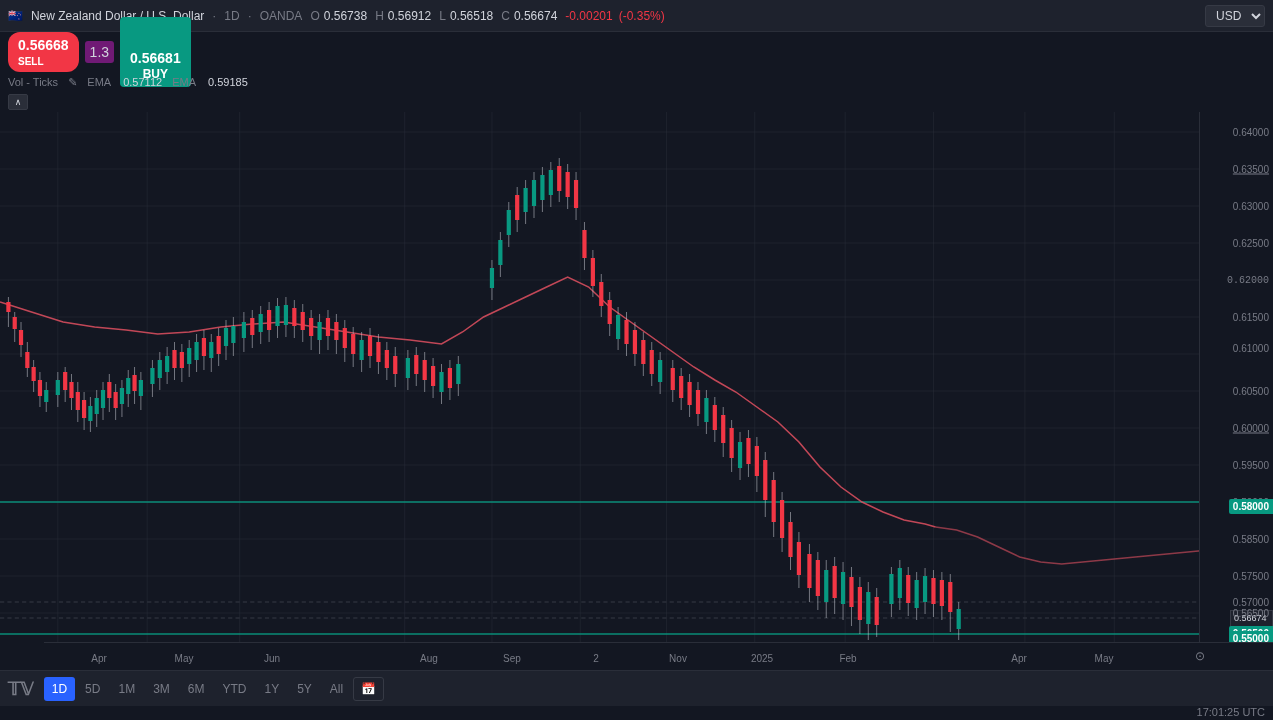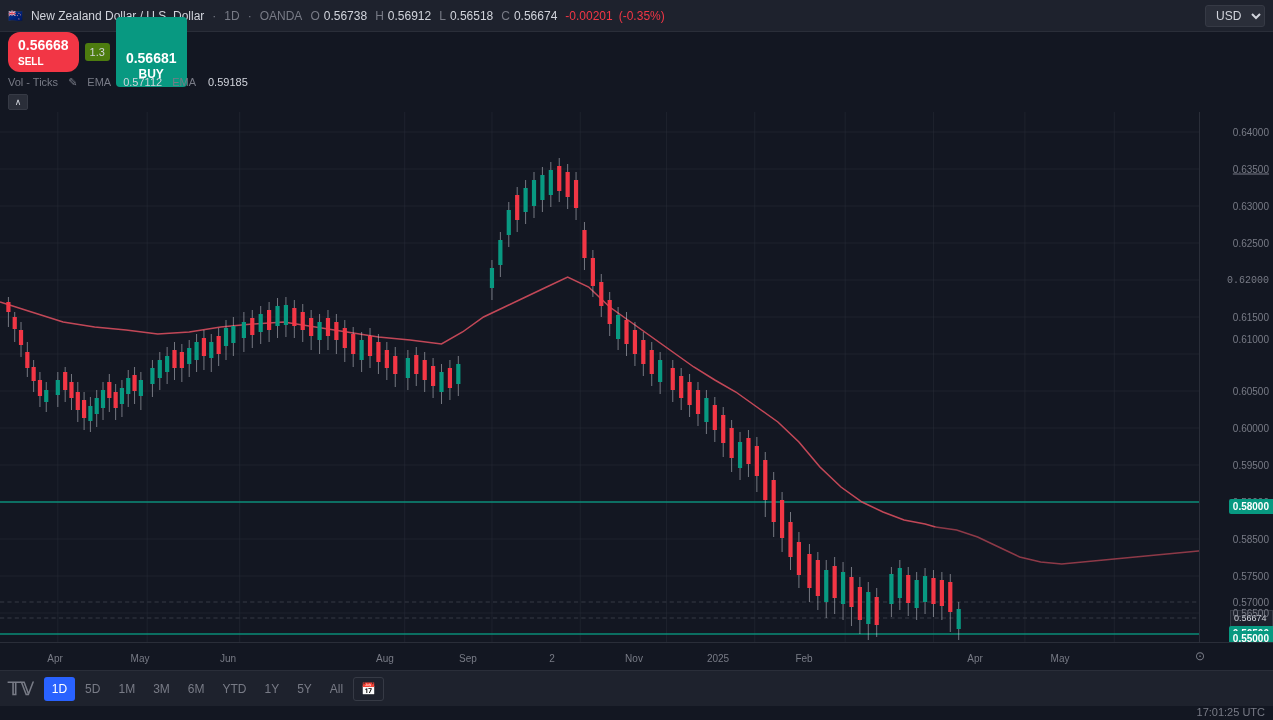--- a/index.html
+++ b/index.html
@@ -60,25 +60,25 @@
       padding: 4px 10px;
       cursor: pointer;
       font-size: 13px;
       font-weight: bold;
       line-height: 1.3;
       text-align: left;
     }
     #sell-price { display: block; font-size: 14px; }
     #sell-label { display: block; font-size: 10px; }
     #spread-badge {
-      background: #4d7c0f;
+      background: #701a75;
       color: #d1d4dc;
       padding: 3px 5px;
       border-radius: 3px;
-      font-size: 11px;
+      font-size: 14px;
     }
     #buy-button {
       background: #089981;
       color: #fff;
       border: none;
       border-radius: 4px;
       padding: 4px 10px;
       cursor: pointer;
       font-size: 13px;
       font-weight: bold;
@@ -177,20 +177,21 @@
 
     
     #timeline {
       height: 28px;
       background: #131722;
       border-top: 1px solid #2a2e39;
       position: relative;
       display: flex;
       align-items: center;
       padding: 0 0 0 8px;
+      margin-left: 44px;
     }
 
     
     #bottom-bar {
       display: flex;
       align-items: center;
       height: 36px;
       background: #1e222d;
       border-top: 1px solid #2a2e39;
       padding: 0 8px;
@@ -596,23 +597,23 @@
   </svg>
 
   
   <div id="price-axis">
     <span class="price-label" style="top: 20px;">0.64000</span>
     <span class="price-label" style="top: 57px; text-decoration: underline;">0.63500</span>
     <span class="price-label" style="top: 94px;">0.63000</span>
     <span class="price-label" style="top: 131px;">0.62500</span>
     <span class="price-label" style="top: 168px; font-family: Liberation Mono, monospace;">0.62000</span>
     <span class="price-label" style="top: 205px;">0.61500</span>
-    <span class="price-label" style="top: 227px;">0.61000</span>
+    <span class="price-label" style="top: 236px;">0.61000</span>
     <span class="price-label" style="top: 279px;">0.60500</span>
-    <span class="price-label" style="top: 316px;">0.60000</span>
+    <span class="price-label" style="top: 316px; text-decoration: underline;">0.60000</span>
     <span class="price-label" style="top: 353px;">0.59500</span>
     <span class="price-label" style="top: 390px;">0.59000</span>
     <span class="price-label" style="top: 427px;">0.58500</span>
 
     <span class="price-badge price-badge-cyan" style="top: 387px;">0.58000</span>
 
     <span class="price-label" style="top: 464px;">0.57500</span>
     <span class="price-label" style="top: 490px;">0.57000</span>
 
     <div style="position:absolute; right:0; top: 498px; background:#1e222d; border:1px solid #363a45; padding:1px 3px; font-size:9px; color:#d1d4dc; line-height:1.4;">

